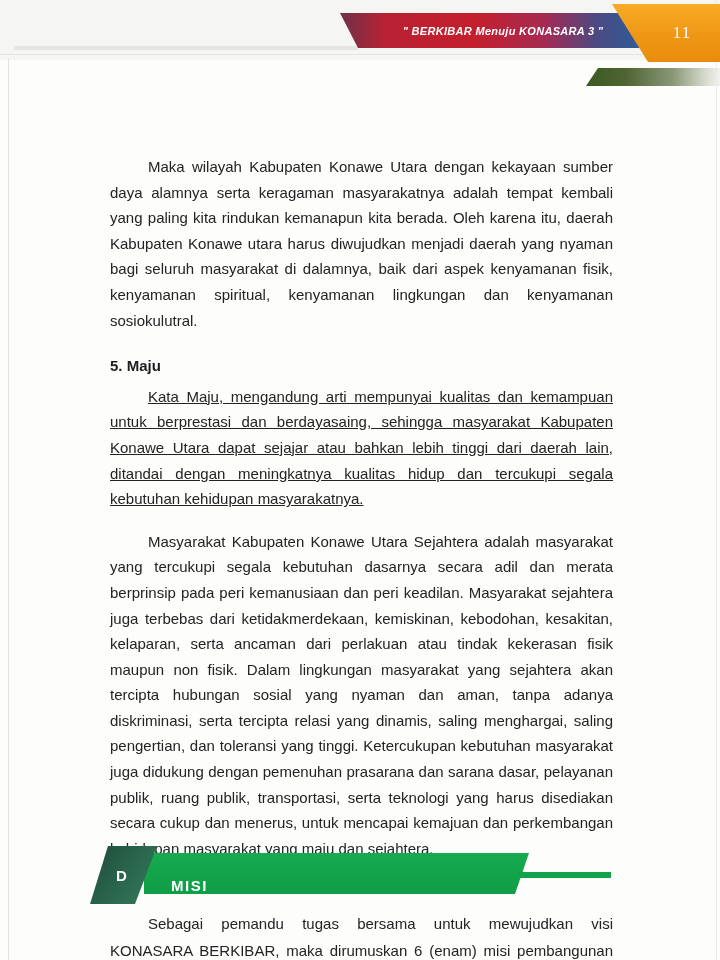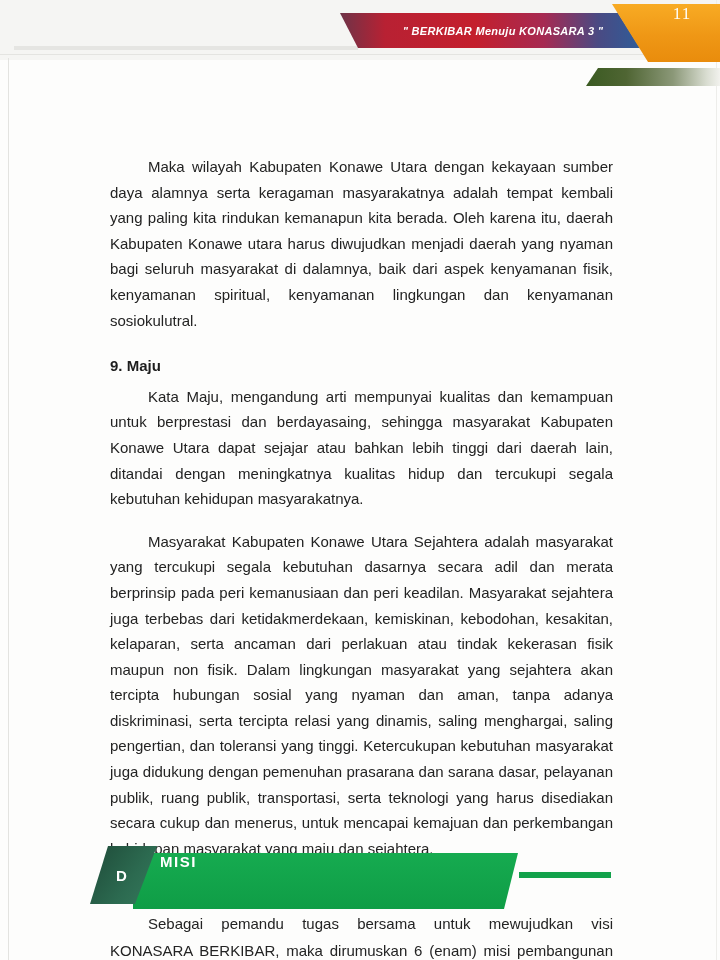--- a/index.html
+++ b/index.html
@@ -29,51 +29,51 @@
     position:absolute;left:340px;top:13px;width:300px;height:35px;
     clip-path:polygon(0 0, 278px 0, 100% 100%, 18px 100%);
     background:linear-gradient(90deg,#6e3348 0%,#b82133 15%,#c41f2d 45%,#a62a52 68%,#4a4a83 86%,#2f5c98 100%);
     display:flex;align-items:center;justify-content:center;
   }
   .hdr-red .txt{color:#ffffff;font-size:11px;font-weight:bold;font-style:italic;letter-spacing:.3px;padding-left:26px;}
   .hdr-orange{
     position:absolute;left:612px;top:4px;width:108px;height:58px;
     clip-path:polygon(0 0, 100% 0, 100% 100%, 36px 100%);
     background:linear-gradient(180deg,#f8ab24 0%,#ef9715 55%,#e98c0c 100%);
-    display:flex;align-items:flex-start;justify-content:center;
+    display:flex;align-items:center;justify-content:center;
   }
   .hdr-orange .num{
     color:#fdfdf8;font-family:"Liberation Serif",serif;font-size:17px;
     padding-left:32px;letter-spacing:1px;
   }
   .accent-bar{
     position:absolute;left:586px;top:68px;width:134px;height:18px;
     clip-path:polygon(12px 0, 100% 0, 100% 100%, 0 100%);
     background:linear-gradient(90deg,#3a5a21 0%,#4f6533 30%,#8b9878 65%,#d9ddd1 90%,#f2f2ee 100%);
   }
 
   
   .content{
     position:absolute;left:110px;top:154px;width:503px;
     color:#232323;font-size:15px;line-height:25.6px;text-align:justify;
   }
   .content p{margin:0;text-indent:38px;}
   .content p.p1{margin-bottom:20px;}
-  .content p.p2{margin-bottom:17px;}
+  .content p.p2{margin-bottom:17px;text-decoration:underline;}
   .content h3{
     font-size:15px;font-weight:bold;color:#1d1d1d;
     margin:0 0 5px 0;text-align:left;
   }
 
   
   .misi-band{
-    position:absolute;left:133px;top:853px;width:385px;height:56px;
+    position:absolute;left:144px;top:853px;width:385px;height:41px;
     clip-path:polygon(0 0, 100% 0, calc(100% - 14px) 100%, 0 100%);
     background:linear-gradient(180deg,#16ab50,#0f9d46);
-    display:flex;align-items:flex-start;
+    display:flex;align-items:flex-end;
   }
   .misi-band .title{color:#ffffff;font-size:15px;font-weight:bold;letter-spacing:1.5px;padding-left:27px;}
   .misi-line{position:absolute;left:519px;top:872px;width:92px;height:6px;background:#12a24b;}
   .d-badge{
     position:absolute;left:90px;top:846px;width:67px;height:58px;
     clip-path:polygon(18px 0, 100% 0, calc(100% - 22px) 100%, 0 100%);
     background:linear-gradient(125deg,#1e4a38 0%,#2c6a50 60%,#35795c 100%);
     display:flex;align-items:center;justify-content:center;z-index:3;
   }
   .d-badge .letter{color:#ffffff;font-size:15px;font-weight:bold;padding-right:4px;}
@@ -102,21 +102,21 @@
   </div>
 
   <div class="hdr-orange">
     <span class="num">11</span>
   </div>
 
   <div class="accent-bar"></div>
 
   <div class="content">
     <p class="p1">Maka wilayah Kabupaten Konawe Utara dengan kekayaan sumber daya alamnya serta keragaman masyarakatnya adalah tempat kembali yang paling kita rindukan kemanapun kita berada. Oleh karena itu, daerah Kabupaten Konawe utara harus diwujudkan menjadi daerah yang nyaman bagi seluruh masyarakat di dalamnya, baik dari aspek kenyamanan fisik, kenyamanan spiritual, kenyamanan lingkungan dan kenyamanan sosiokulutral.</p>
-    <h3>9. Maju</h3>
+    <h3>5. Maju</h3>
     <p class="p2">Kata Maju, mengandung arti mempunyai kualitas dan kemampuan untuk berprestasi dan berdayasaing, sehingga masyarakat Kabupaten Konawe Utara dapat sejajar atau bahkan lebih tinggi dari daerah lain, ditandai dengan meningkatnya kualitas hidup dan tercukupi segala kebutuhan kehidupan masyarakatnya.</p>
     <p>Masyarakat Kabupaten Konawe Utara Sejahtera adalah masyarakat yang tercukupi segala kebutuhan dasarnya secara adil dan merata berprinsip pada peri kemanusiaan dan peri keadilan. Masyarakat sejahtera juga terbebas dari ketidakmerdekaan, kemiskinan, kebodohan, kesakitan, kelaparan, serta ancaman dari perlakuan atau tindak kekerasan fisik maupun non fisik. Dalam lingkungan masyarakat yang sejahtera akan tercipta hubungan sosial yang nyaman dan aman, tanpa adanya diskriminasi, serta tercipta relasi yang dinamis, saling menghargai, saling pengertian, dan toleransi yang tinggi. Ketercukupan kebutuhan masyarakat juga didukung dengan pemenuhan prasarana dan sarana dasar, pelayanan publik, ruang publik, transportasi, serta teknologi yang harus disediakan secara cukup dan menerus, untuk mencapai kemajuan dan perkembangan kehidupan masyarakat yang maju dan sejahtera.</p>
   </div>
 
   <div class="misi-band">
     <span class="title">MISI</span>
   </div>
   <div class="misi-line"></div>
   <div class="d-badge">
     <span class="letter">D</span>

